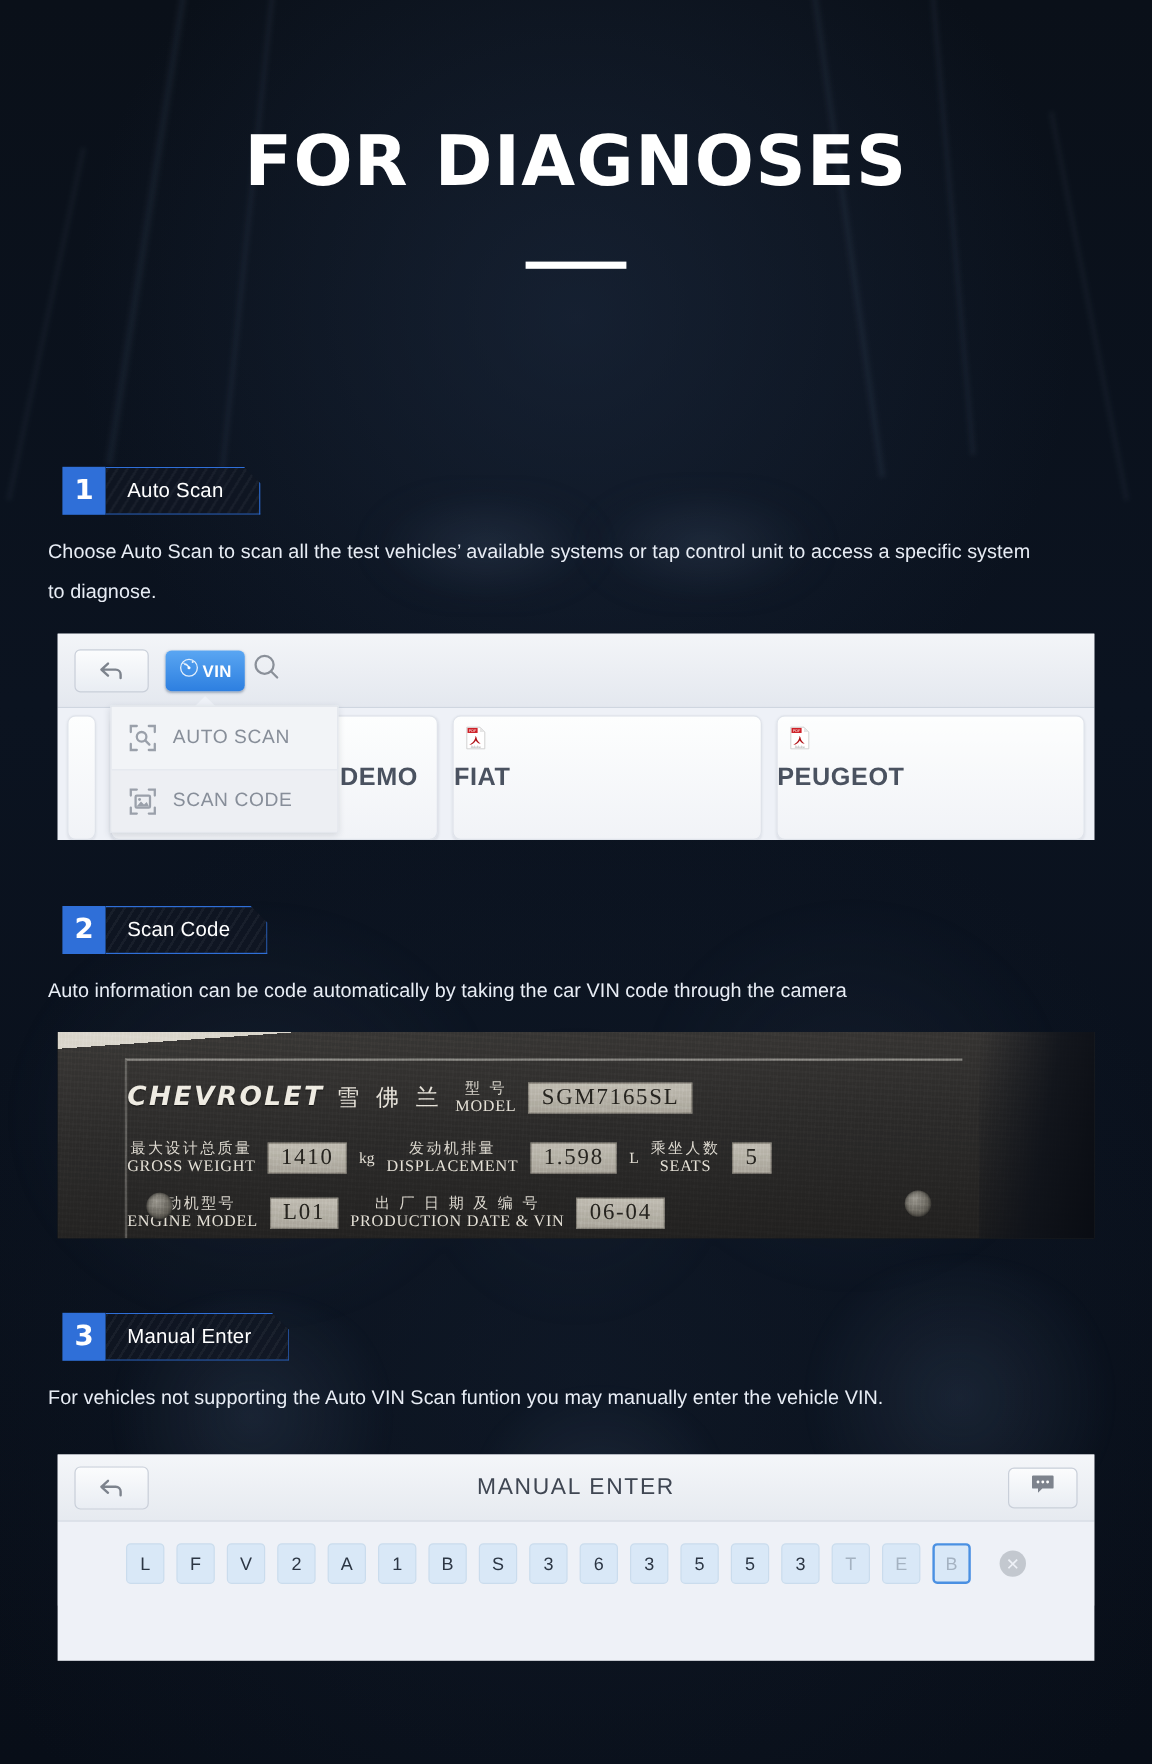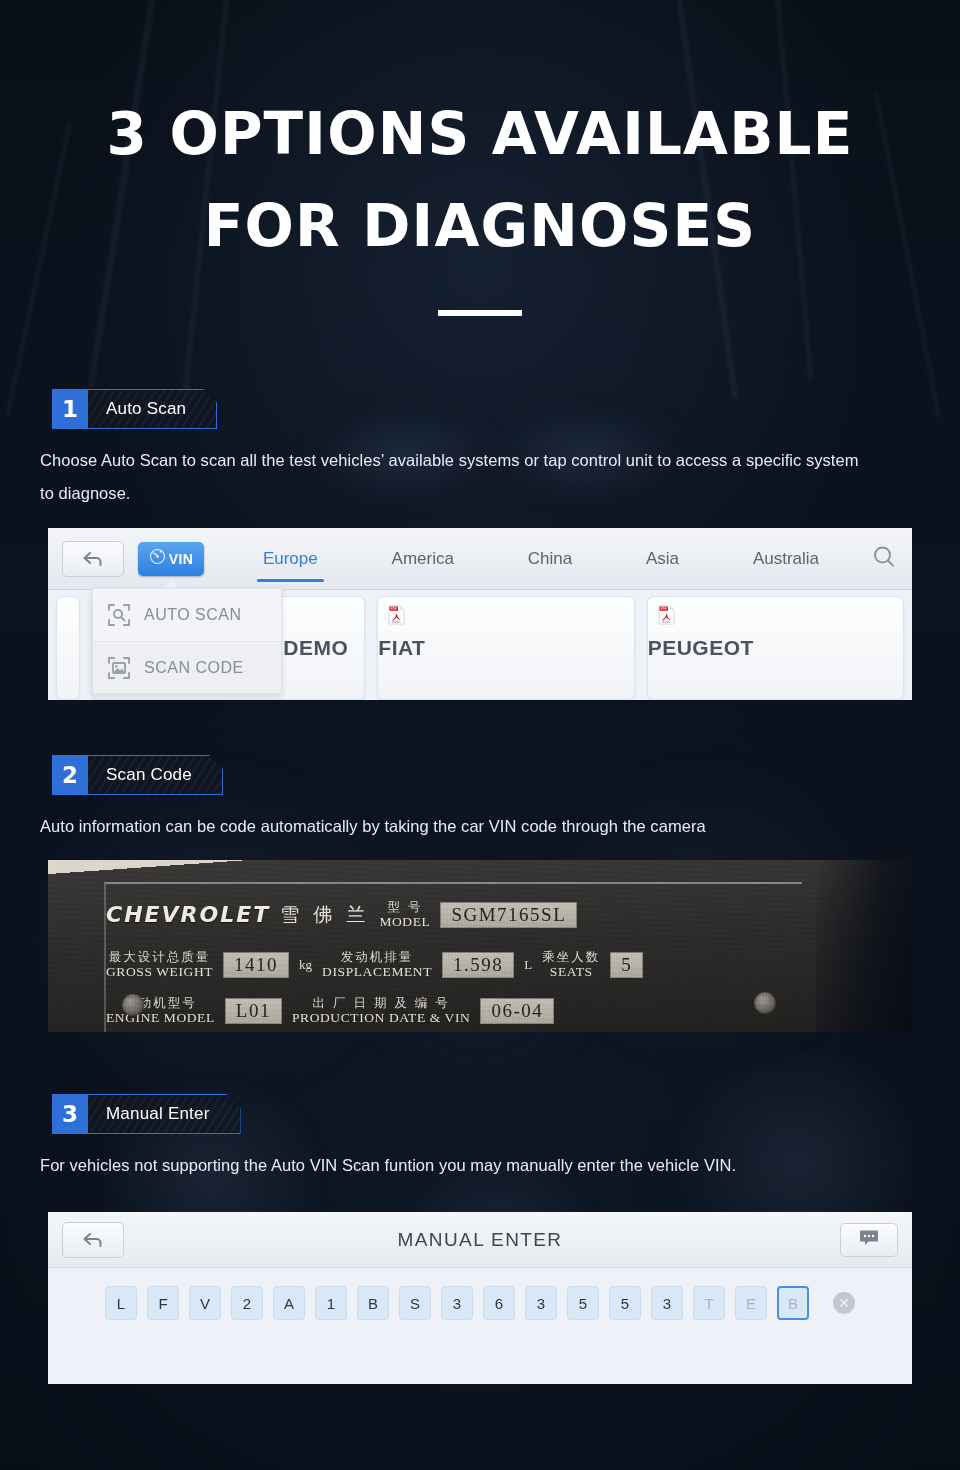--- a/index.html
+++ b/index.html
@@ -433,21 +433,20 @@
   <div class="bg-grille gr-l"></div>
   <div class="bg-grille gr-r"></div>
   <div class="bg-engine"></div>
   <div class="bg-lamp lamp-l"></div>
   <div class="bg-lamp lamp-c"></div>
   <div class="bg-lamp lamp-r"></div>
 </div>
 
 <div class="hero">
   <h1>
-    <span>3 OPTIONS AVAILABLE</span>
     <span class="line2">FOR DIAGNOSES</span>
   </h1>
   <div class="rule"></div>
 </div>
 
 <div class="step" style="top:389px">
   <div class="step-num">1</div>
   <div class="step-label">Auto Scan</div>
 </div>
 <div class="para" style="top:444px">Choose Auto Scan to scan all the test vehicles’ available systems or tap control unit to access a specific system to diagnose.</div>
@@ -470,27 +469,20 @@
           <circle cx="10" cy="10" r="8.2" fill="none" stroke="#ffffff" stroke-width="1.3" opacity=".85"></circle>
           <path d="M10 10 A5.2 5.2 0 0 0 5.2 6.6" fill="none" stroke="#ffffff" stroke-width="1.2" opacity=".8"></path>
           <path d="M10 10 A7 7 0 0 0 3.6 5.4" fill="none" stroke="#ffffff" stroke-width="1.1" opacity=".6"></path>
           <circle cx="10" cy="10" r="1.5" fill="#ffffff"></circle>
           <circle cx="13.6" cy="4.4" r="1" fill="#ffffff" opacity=".9"></circle>
         </svg>
       </span>
       <span class="vin-text">VIN</span>
     </div>
 
-    <div class="tabs">
-      <div class="tab active">Europe</div>
-      <div class="tab">America</div>
-      <div class="tab">China</div>
-      <div class="tab">Asia</div>
-      <div class="tab">Australia</div>
-    </div>
 
     <div class="search-btn">
       <span>
         <svg width="28" height="28" viewBox="0 0 28 28">
           <circle cx="12.5" cy="12" r="7.5" fill="none" stroke="#8a9099" stroke-width="1.9"></circle>
           <line x1="18" y1="17.6" x2="23" y2="22.6" stroke="#8a9099" stroke-width="1.9" stroke-linecap="round"></line>
         </svg>
       </span>
     </div>
   </div>

